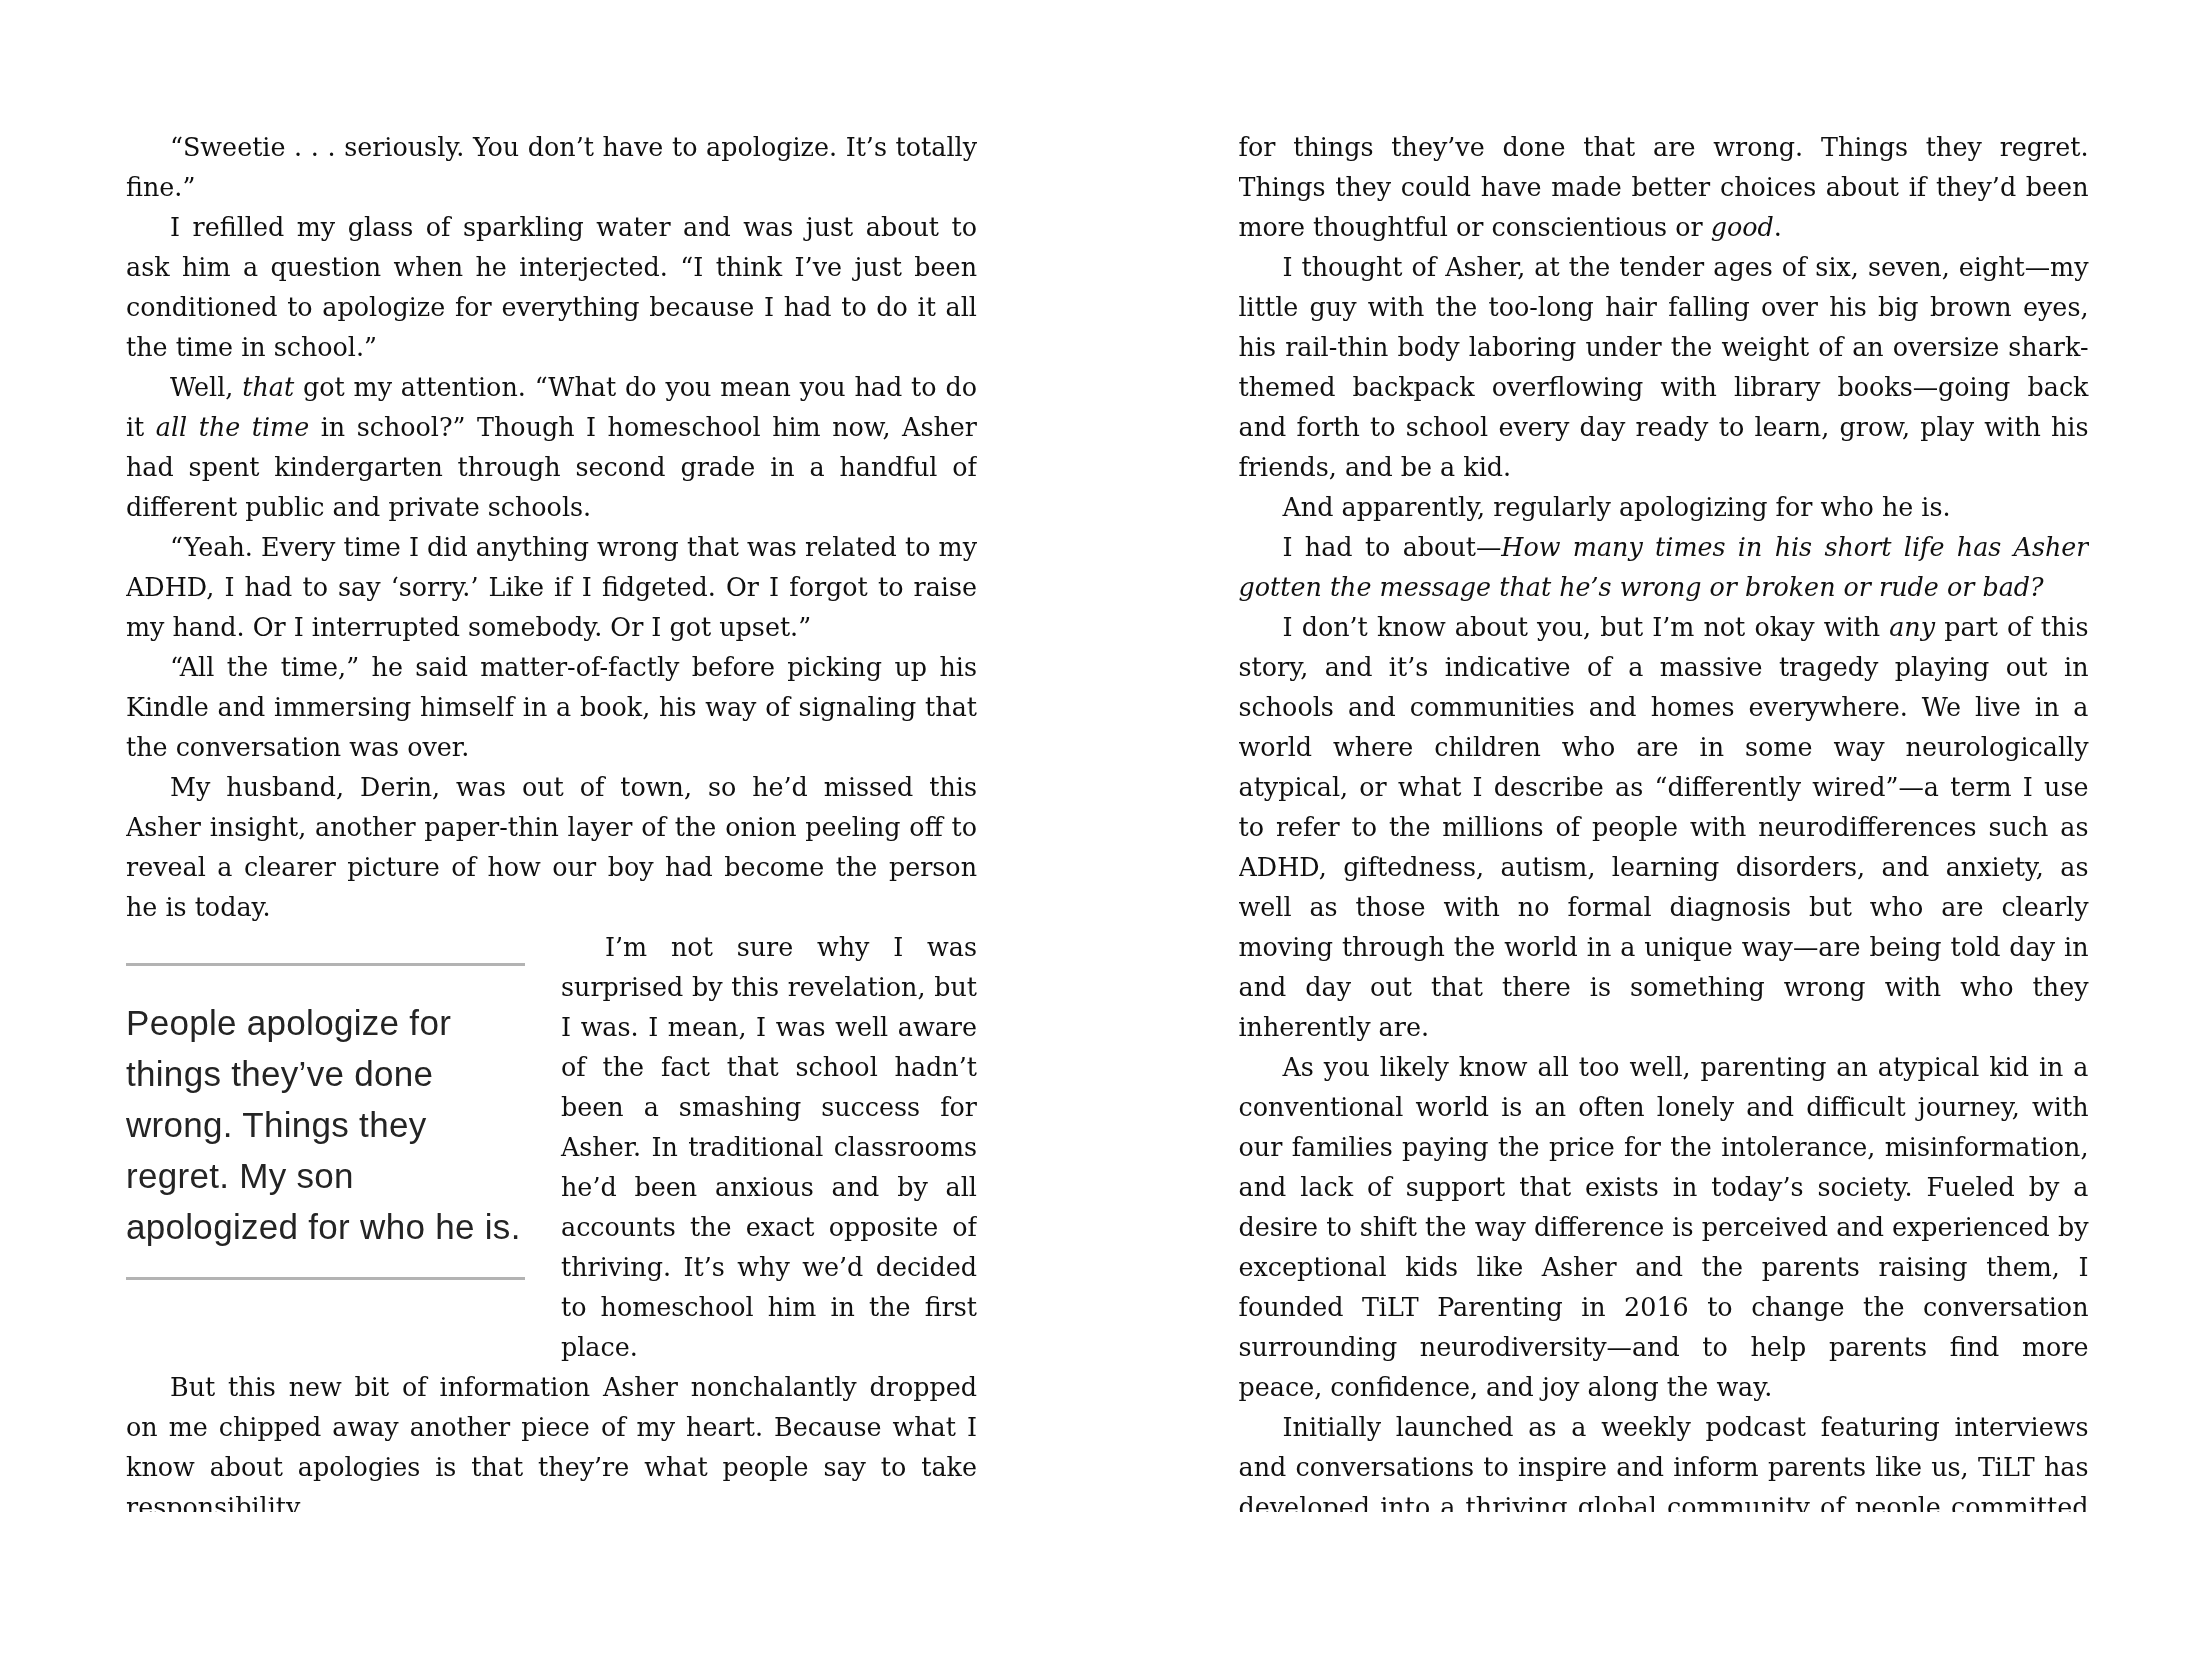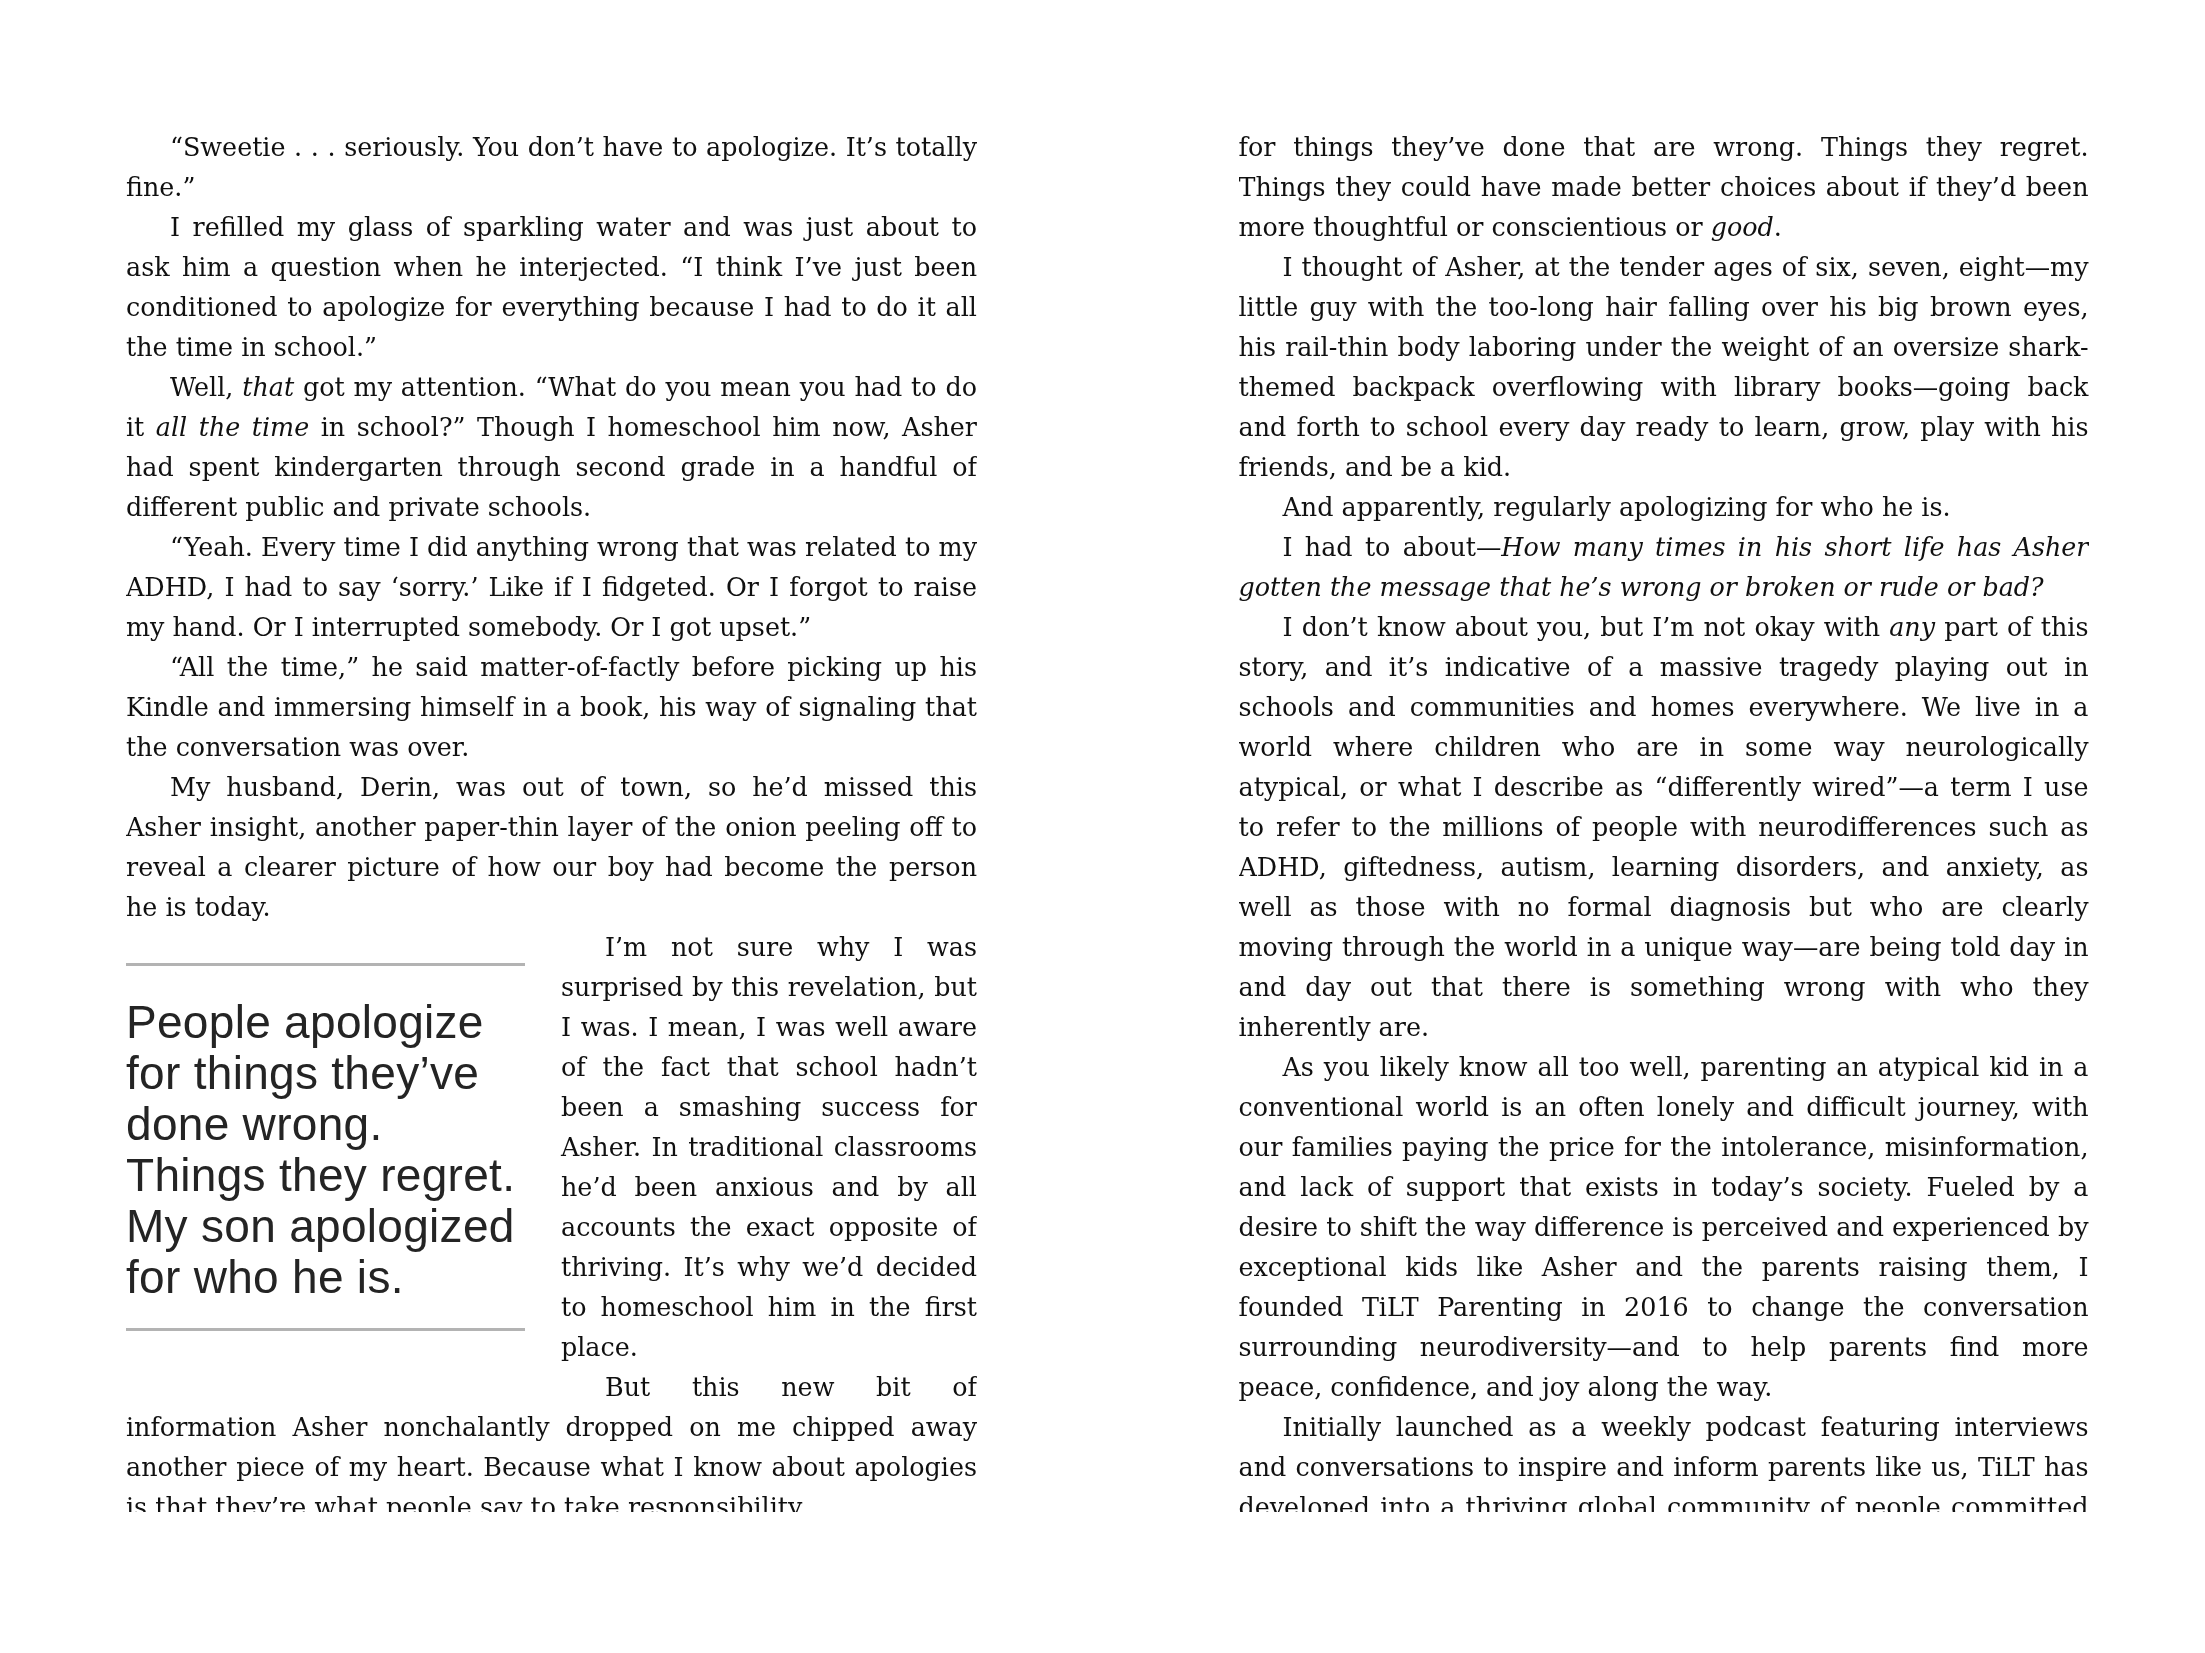--- a/index.html
+++ b/index.html
@@ -49,21 +49,21 @@
     width: 399px;
     margin: 36px 36px 49px 0;
     border-top: 3.4px solid #b3b3b3;
     border-bottom: 3.4px solid #b3b3b3;
     padding: 30.5px 3.4px 25.4px 0;
     box-sizing: border-box;
   }
   .pull-quote-text {
     font-family: "Liberation Sans", "DejaVu Sans", sans-serif;
     font-weight: 400;
-    font-size: 46px;
+    font-size: 35px;
     line-height: 51px;
     letter-spacing: 0.3px;
     color: #242424;
     text-align: left;
     text-indent: 0;
     hyphens: none;
     -webkit-hyphens: none;
   }
 
   .footer {

